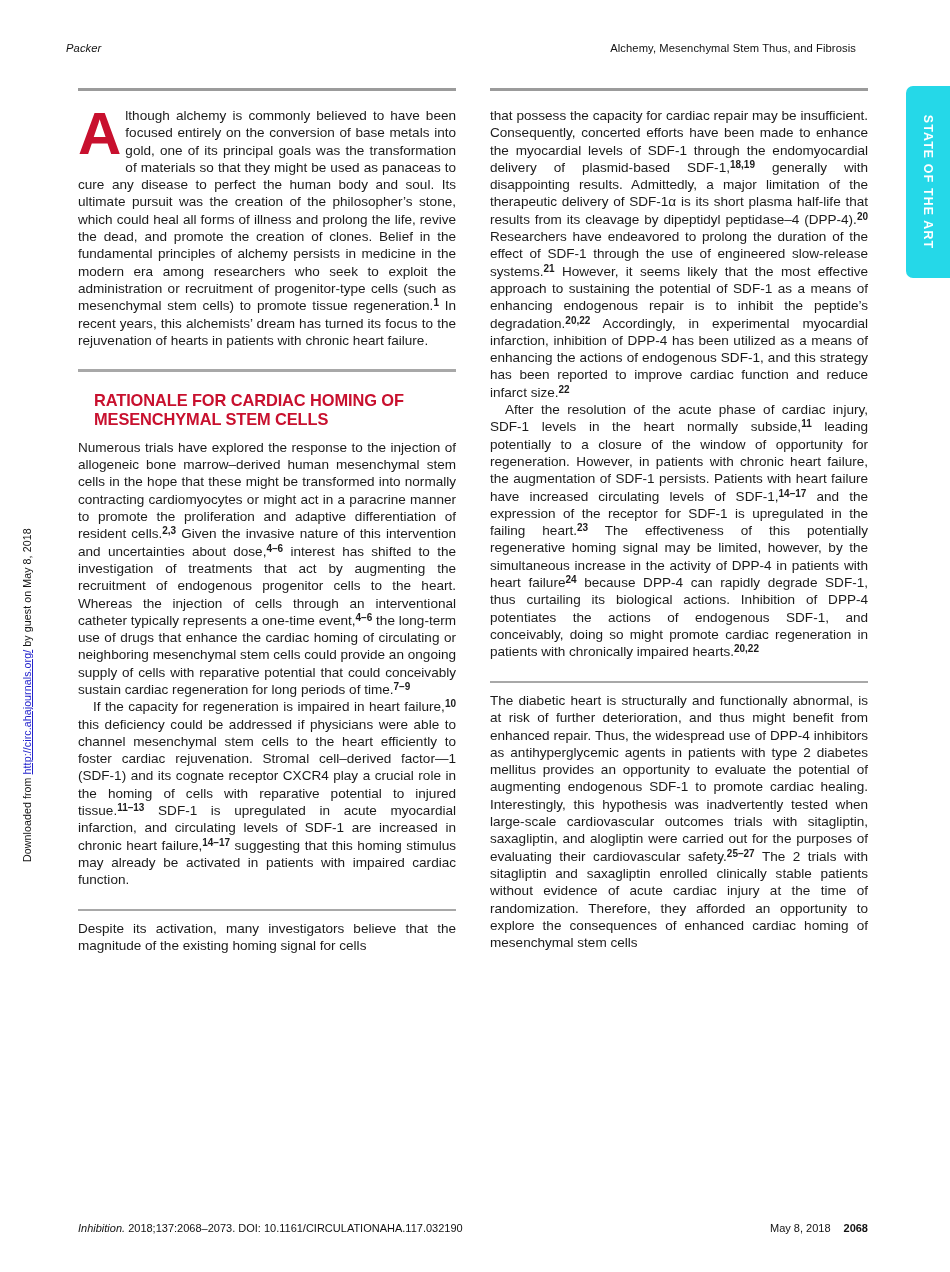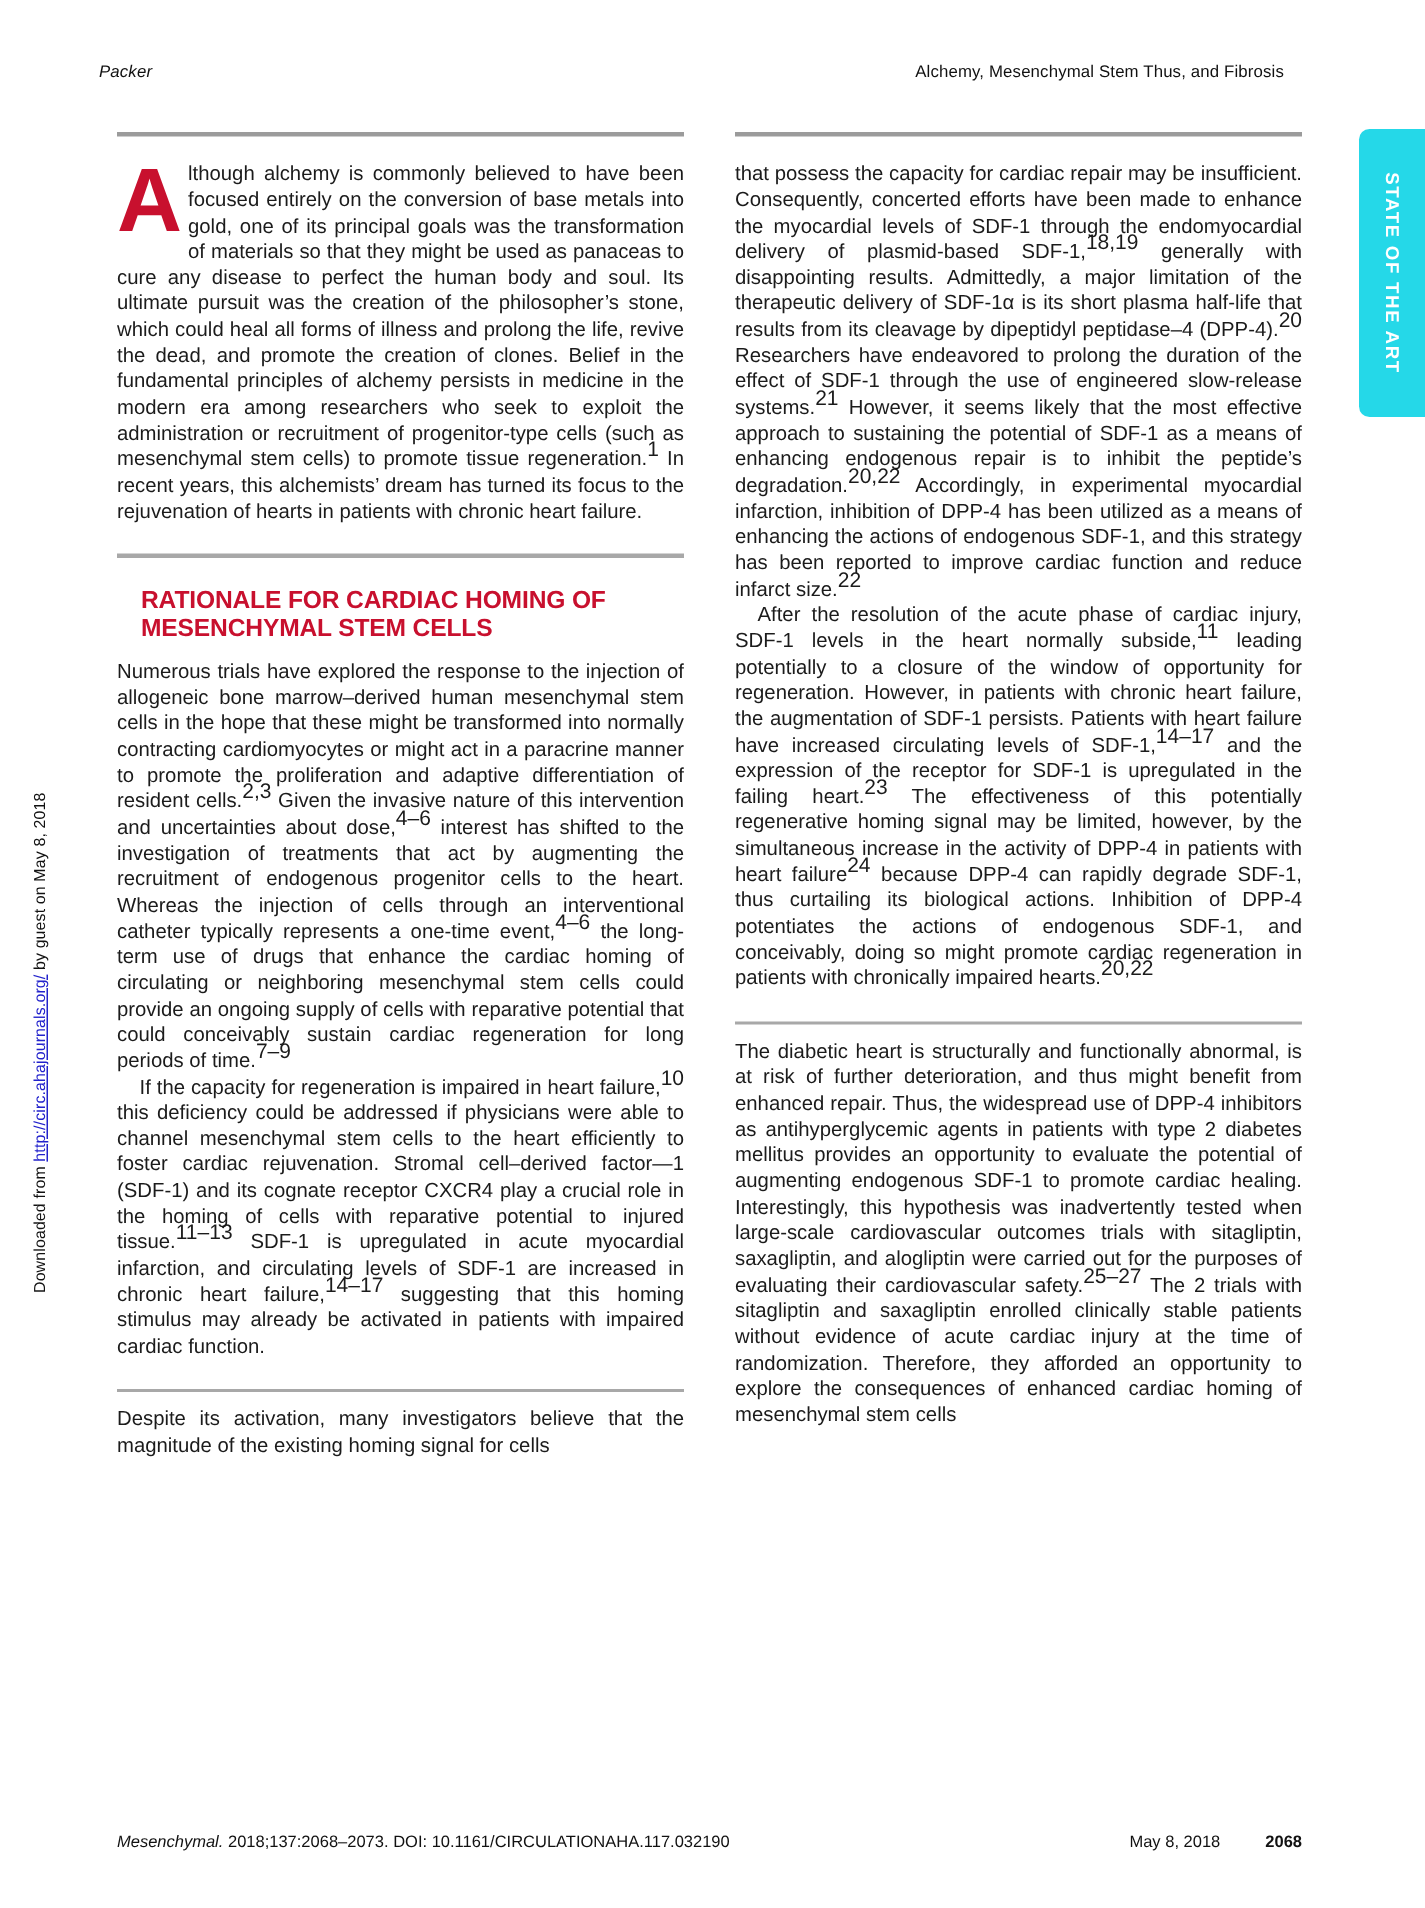--- a/index.html
+++ b/index.html
@@ -69,23 +69,24 @@
     text-align: justify;
     text-justify: inter-word;
     color: #1b1b1b;
     hyphens: manual;
     font-family: "Liberation Sans", sans-serif;
   }
   p.body + p.body { text-indent: 15px; }
   p.body.noindent { text-indent: 0; }
 
   sup {
-    font-size: 14px;
+    font-size: 10px;
     line-height: 0;
     vertical-align: 0.42em;
+    font-weight: bold;
   }
 
   
   .dropcap-para { position: relative; }
   .dropcap {
     float: left;
     color: #c8102e;
     font-family: "Liberation Sans", sans-serif;
     font-weight: bold;
     font-size: 60px;
@@ -120,21 +121,21 @@
     width: 790px;
     display: flex;
     justify-content: space-between;
     align-items: baseline;
     font-size: 11px;
     color: #111;
   }
   .footer .f-left em { font-style: italic; }
   .footer .f-right {
     display: flex;
-    gap: 30px;
+    gap: 13px;
     align-items: baseline;
   }
   .footer .f-page { font-weight: bold; }
 
   
   .download-stamp {
     position: absolute;
     left: 21px;
     top: 432px;
     width: 430px;
@@ -209,21 +210,21 @@
 
       <p class="body"><span>After the resolution of the acute phase of cardiac injury, SDF-1 levels in the heart normally subside,</span><sup>11</sup><span> leading potentially to a closure of the window of opportunity for regeneration. However, in patients with chronic heart failure, the augmentation of SDF-1 persists. Patients with heart failure have increased circulating levels of SDF-1,</span><sup>14–17</sup><span> and the expression of the receptor for SDF-1 is upregulated in the failing heart.</span><sup>23</sup><span> The effectiveness of this potentially regenerative homing signal may be limited, however, by the simultaneous increase in the activity of DPP-4 in patients with heart failure</span><sup>24</sup><span> because DPP-4 can rapidly degrade SDF-1, thus curtailing its biological actions. Inhibition of DPP-4 potentiates the actions of endogenous SDF-1, and conceivably, doing so might promote cardiac regeneration in patients with chronically impaired hearts.</span><sup>20,22</sup></p>
 
       <div class="sec-rule"></div>
 
       <p class="body noindent"><span>The diabetic heart is structurally and functionally abnormal, is at risk of further deterioration, and thus might benefit from enhanced repair. Thus, the widespread use of DPP-4 inhibitors as antihyperglycemic agents in patients with type 2 diabetes mellitus provides an opportunity to evaluate the potential of augmenting endogenous SDF-1 to promote cardiac healing. Interestingly, this hypothesis was inadvertently tested when large-scale cardiovascular outcomes trials with sitagliptin, saxagliptin, and alogliptin were carried out for the purposes of evaluating their cardiovascular safety.</span><sup>25–27</sup><span> The 2 trials with sitagliptin and saxagliptin enrolled clinically stable patients without evidence of acute cardiac injury at the time of randomization. Therefore, they afforded an opportunity to explore the consequences of enhanced cardiac homing of mesenchymal stem cells</span></p>
     </div>
   </div>
 
   <div class="footer">
-    <span class="f-left"><em>Mesenchymal.</em><span> 2018;137:2068–2073. DOI: 10.1161/CIRCULATIONAHA.117.032190</span></span>
+    <span class="f-left"><em>Inhibition.</em><span> 2018;137:2068–2073. DOI: 10.1161/CIRCULATIONAHA.117.032190</span></span>
     <span class="f-right">
       <span>May 8, 2018</span>
       <span class="f-page">2068</span>
     </span>
   </div>
 
   <div class="download-stamp">
     <span>Downloaded from </span><a href="#">http://circ.ahajournals.org/</a><span> by guest on May 8, 2018</span>
   </div>
 

